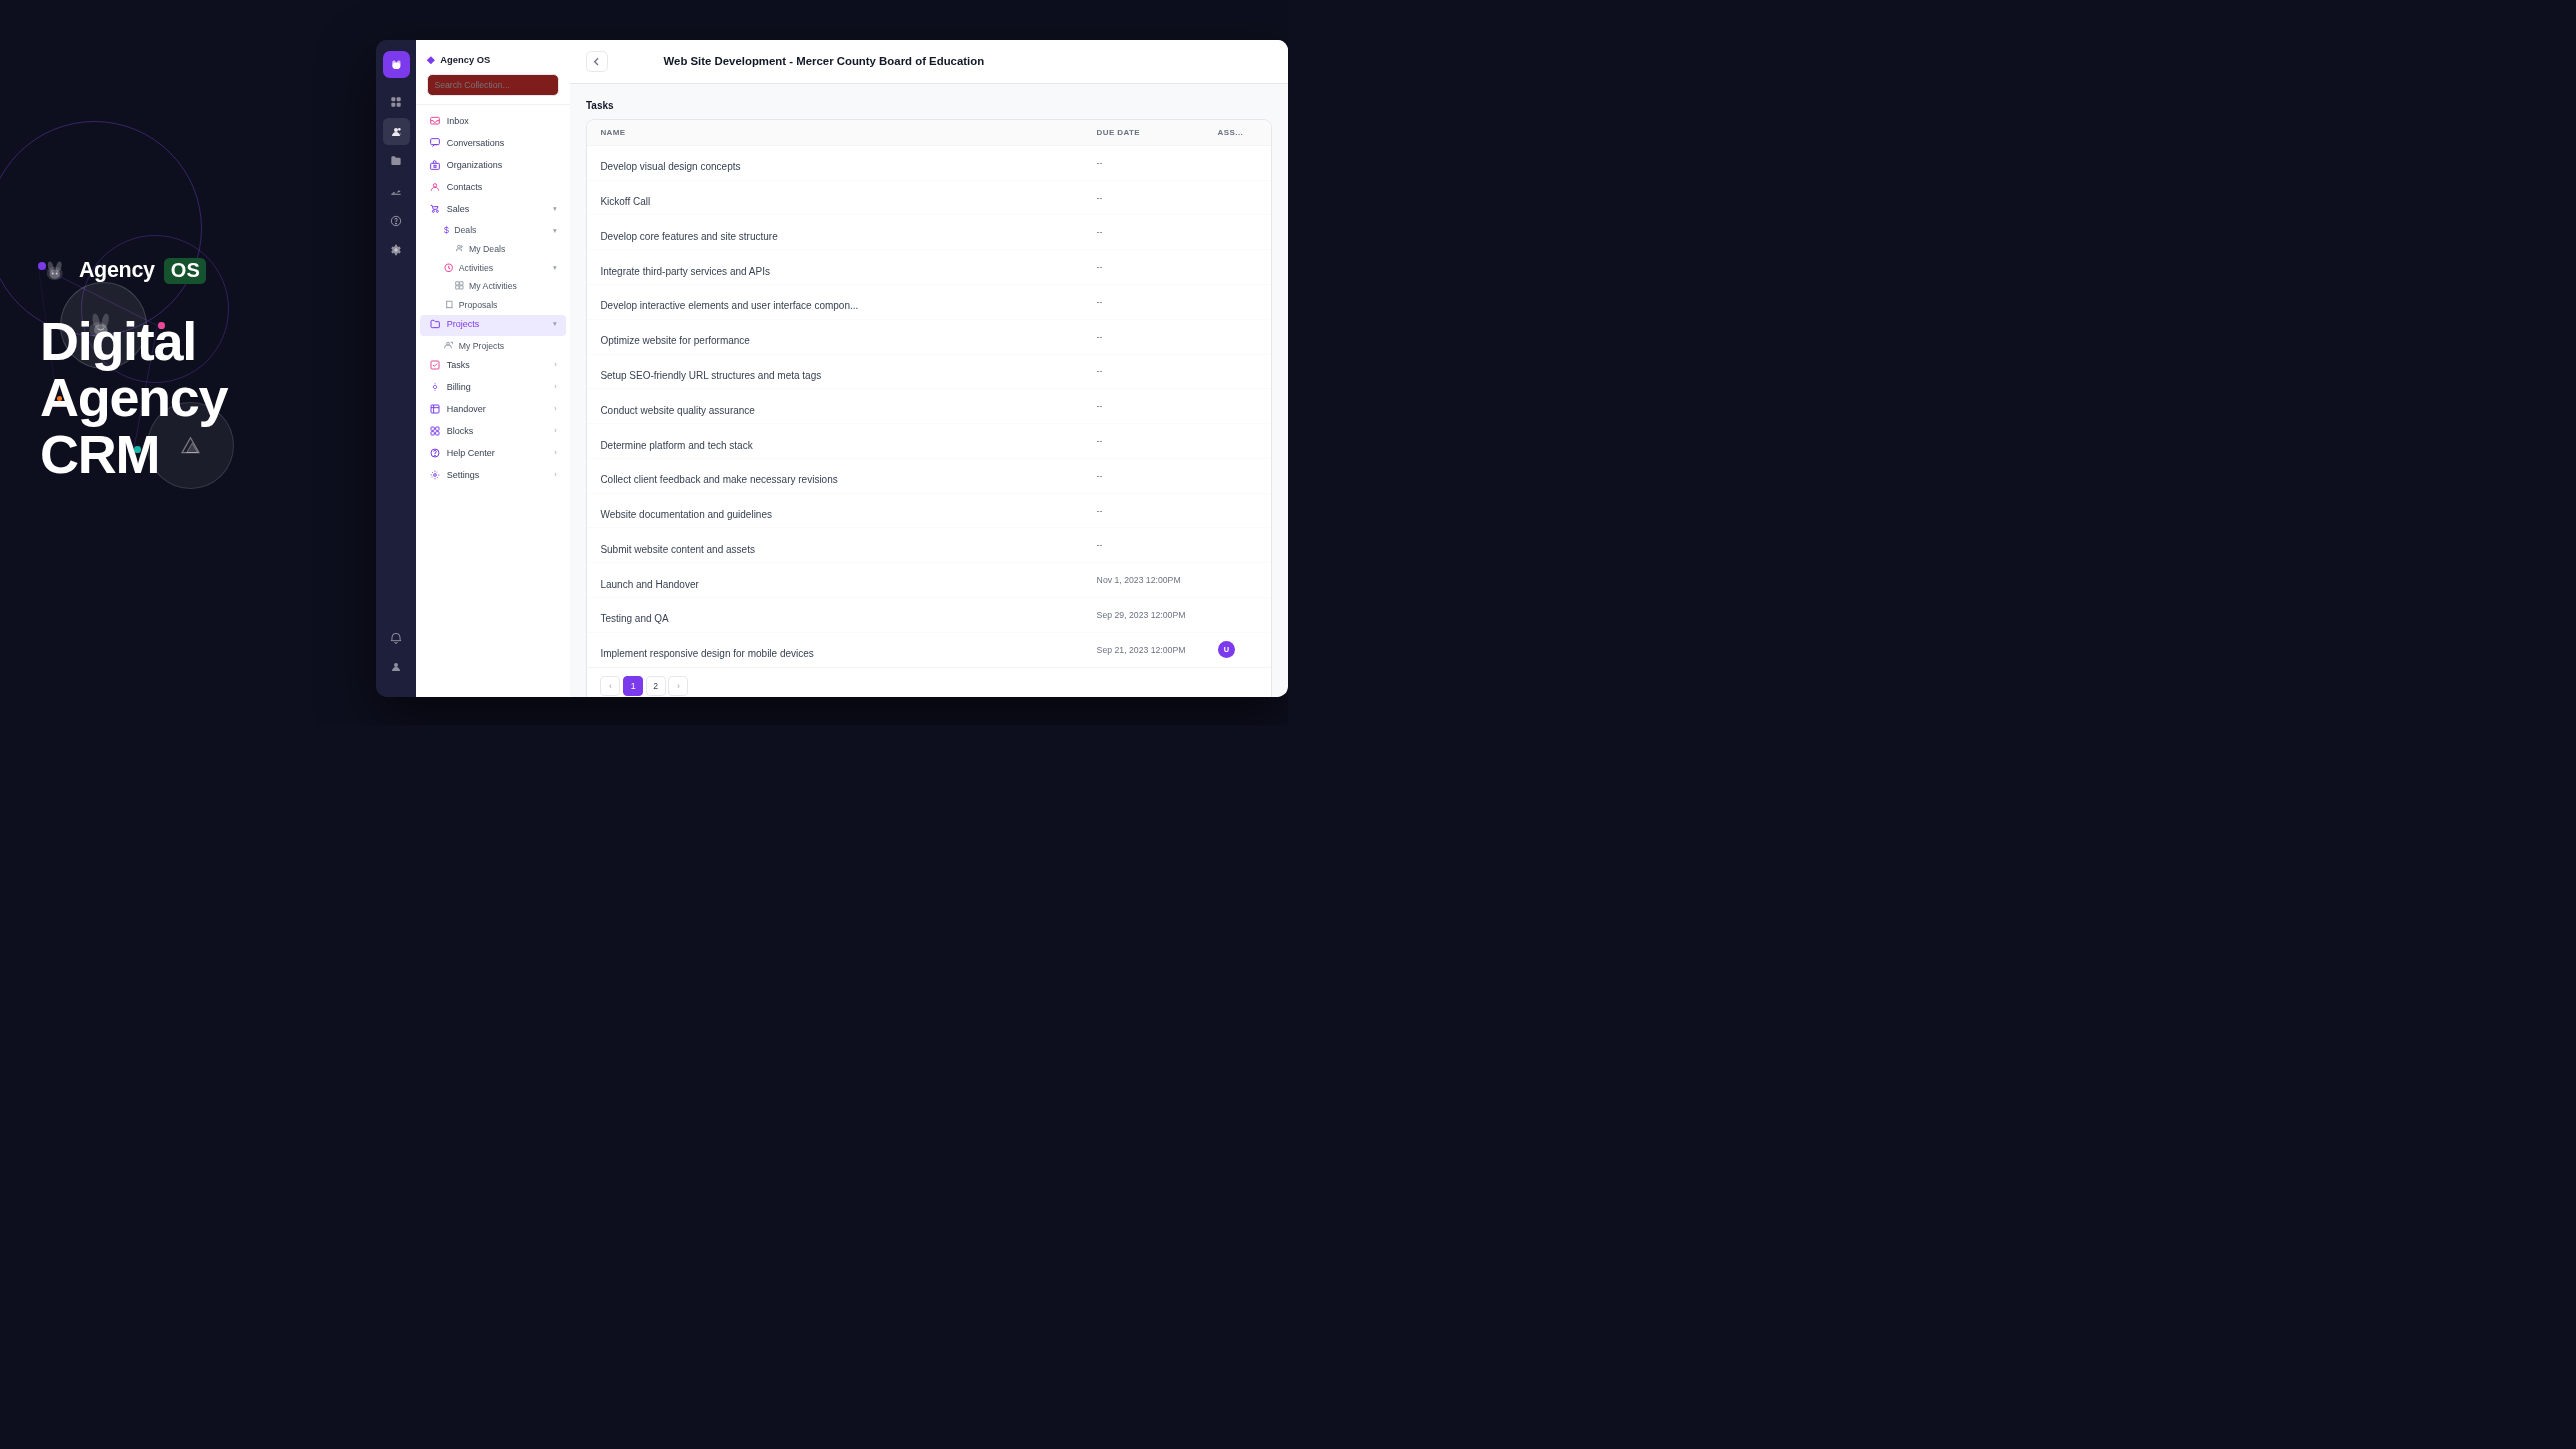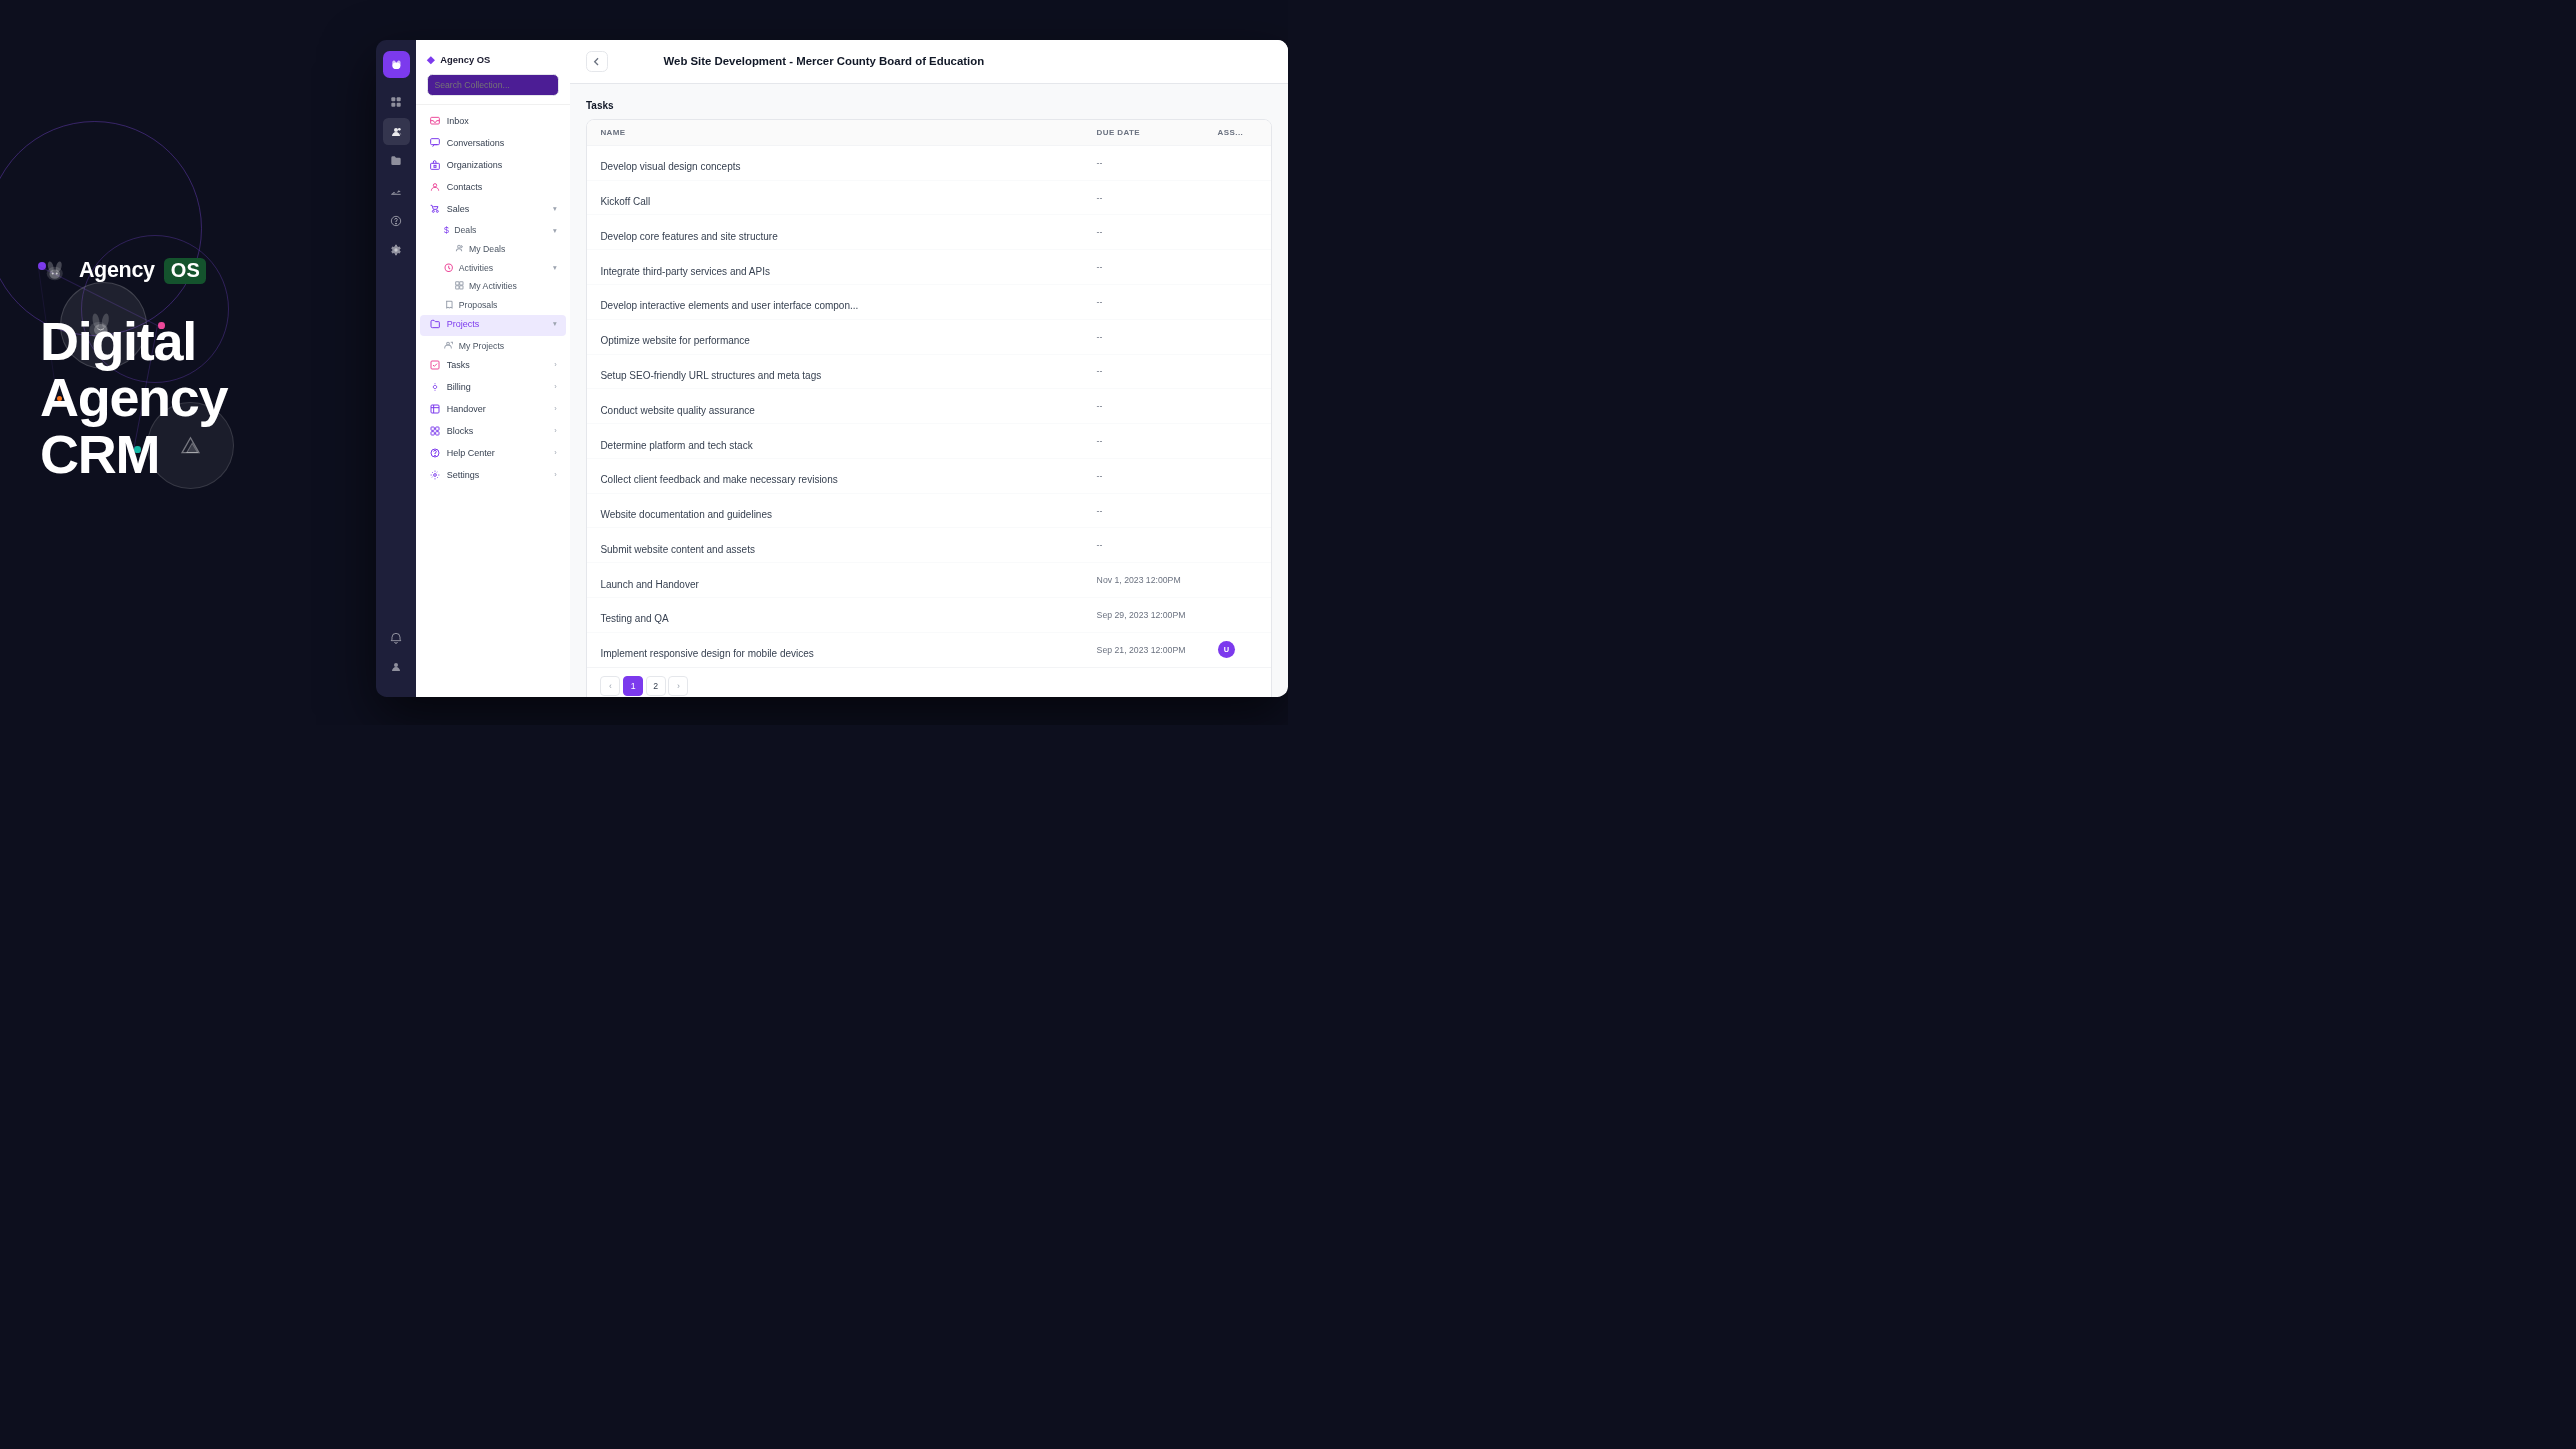--- a/index.html
+++ b/index.html
@@ -220,21 +220,21 @@
       color: #1a1a2e;
     }
 
     .nav-search {
       width: 100%;
       padding: 4.7px 6.7px;
       border: 0.7px solid #e5e7eb;
       border-radius: 5.4px;
       font-size: 8.7px;
       color: #9ca3af;
-      background: #4c1d95;
+      background: #7f1d1d;
       outline: none;
     }
 
     .nav-items {
       padding: 5.4px 0;
       flex: 1;
     }
 
     .nav-item {
       display: flex;

